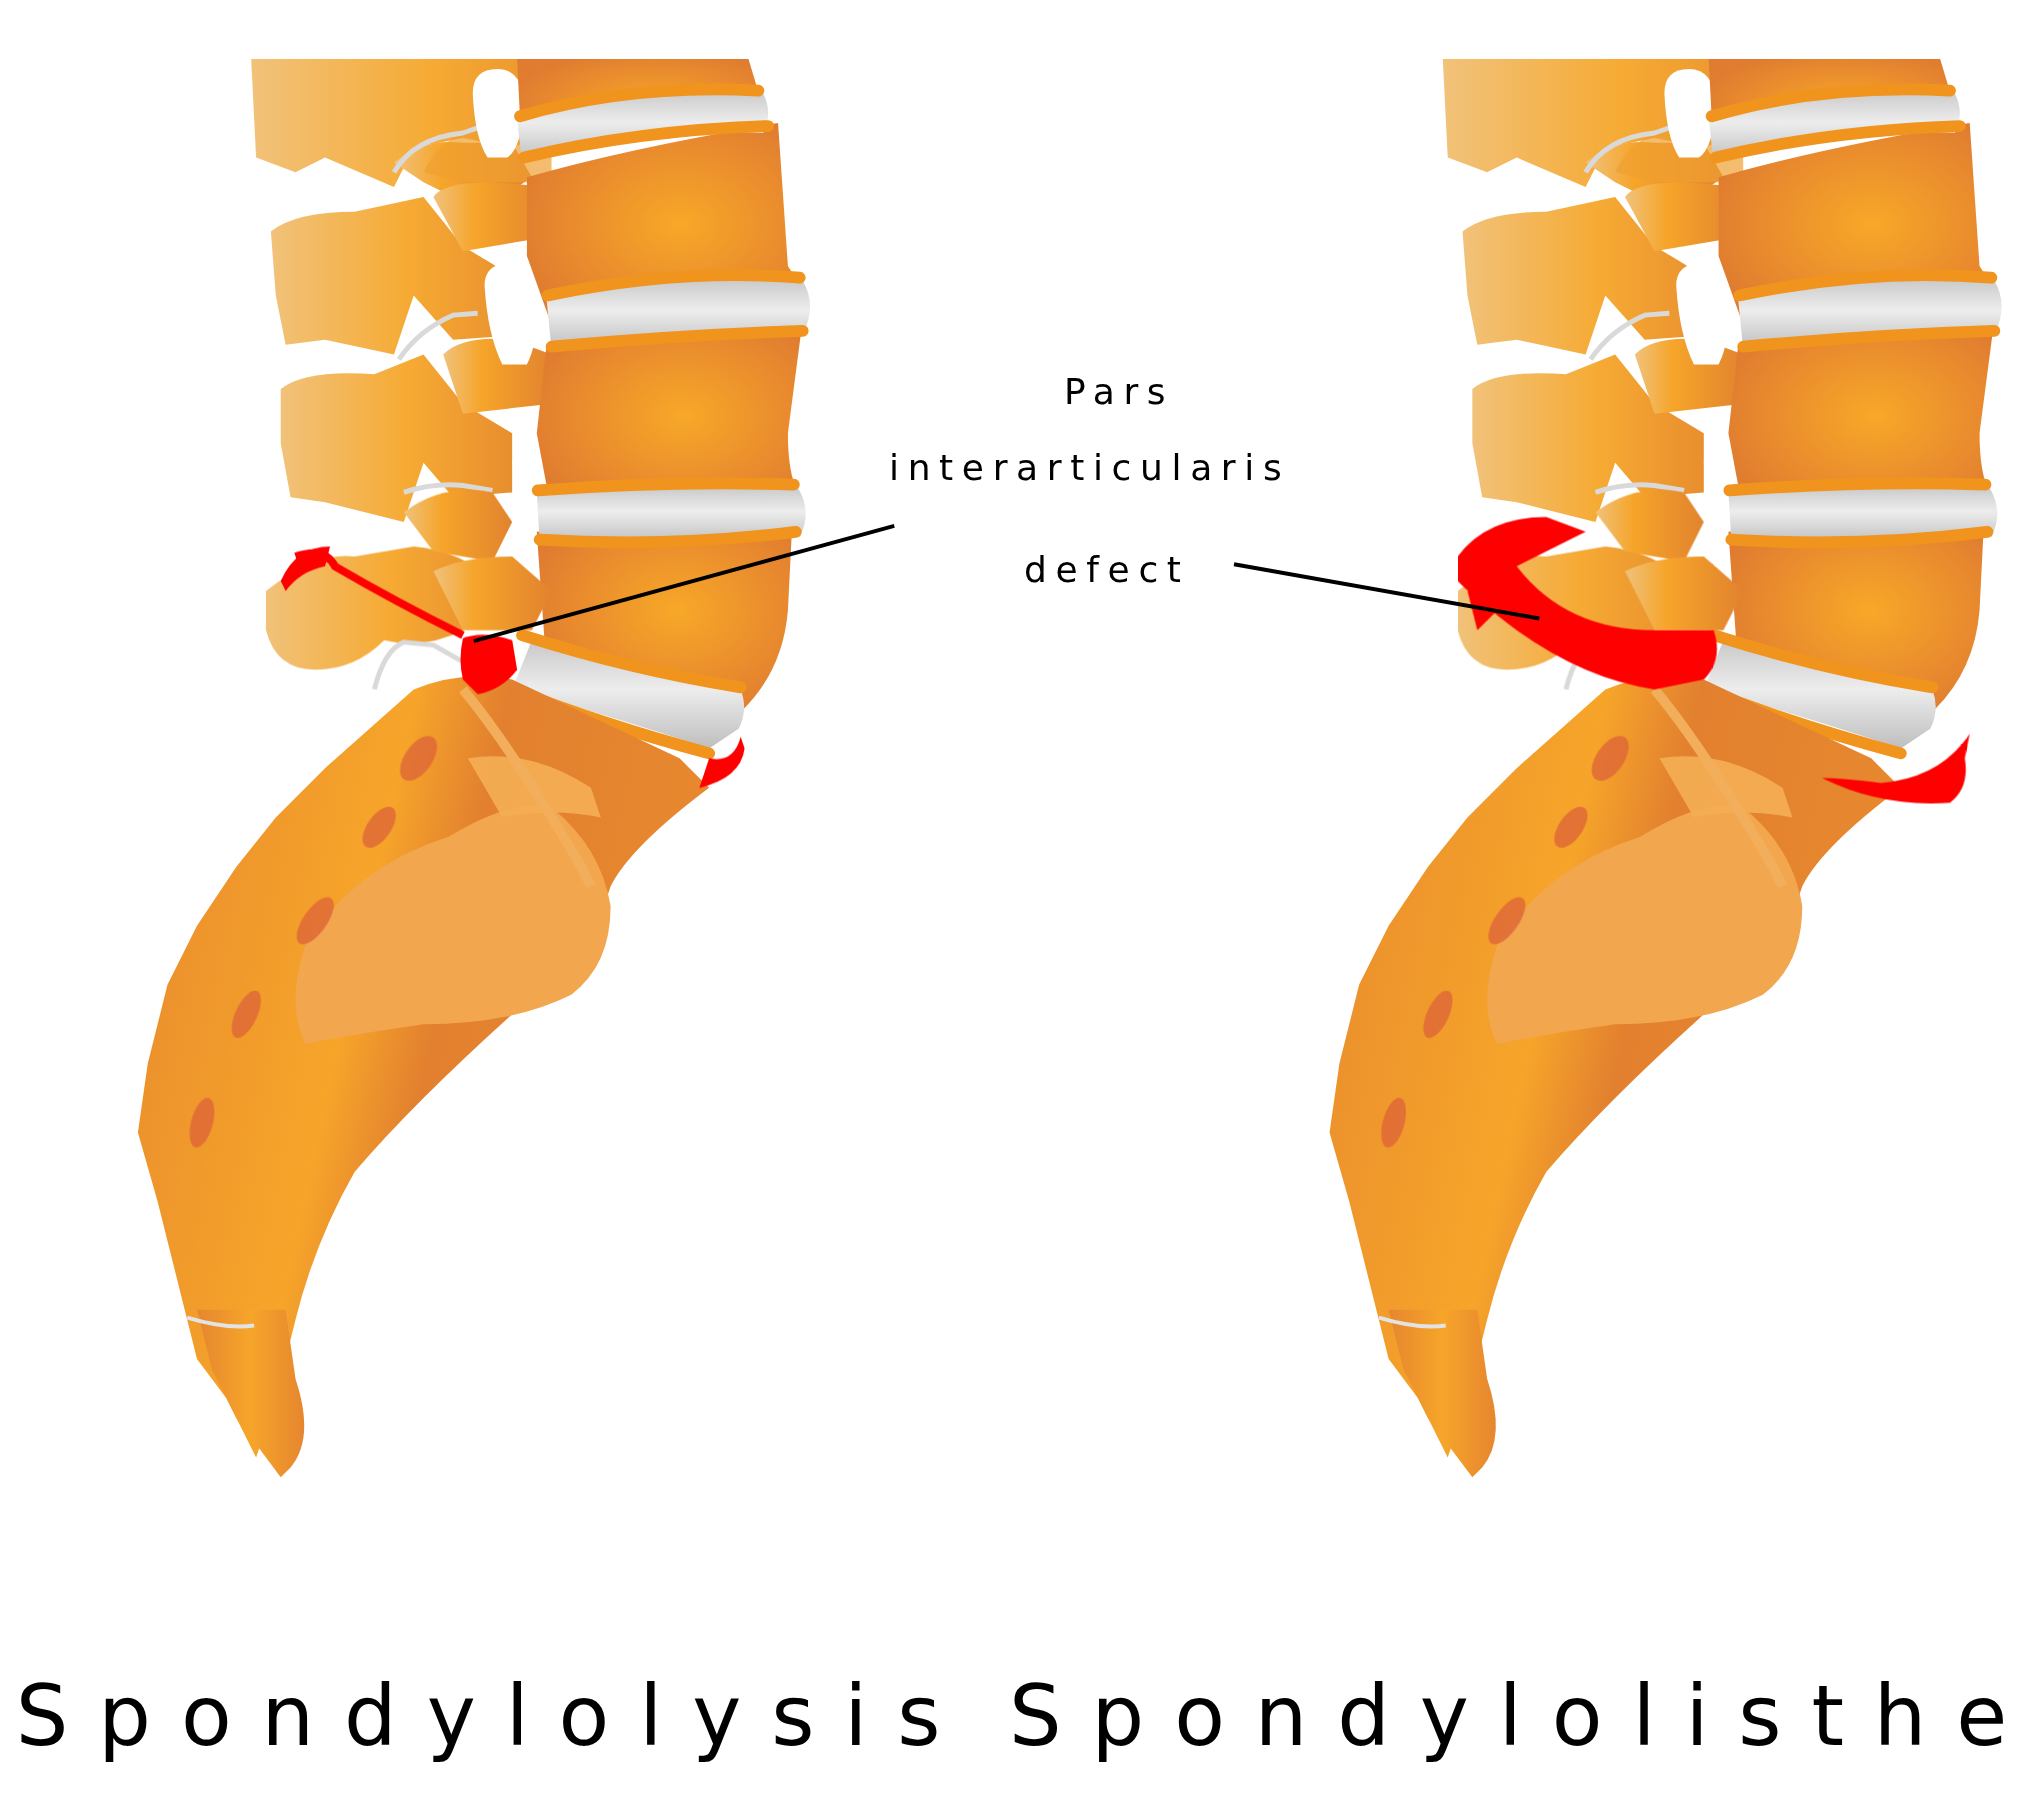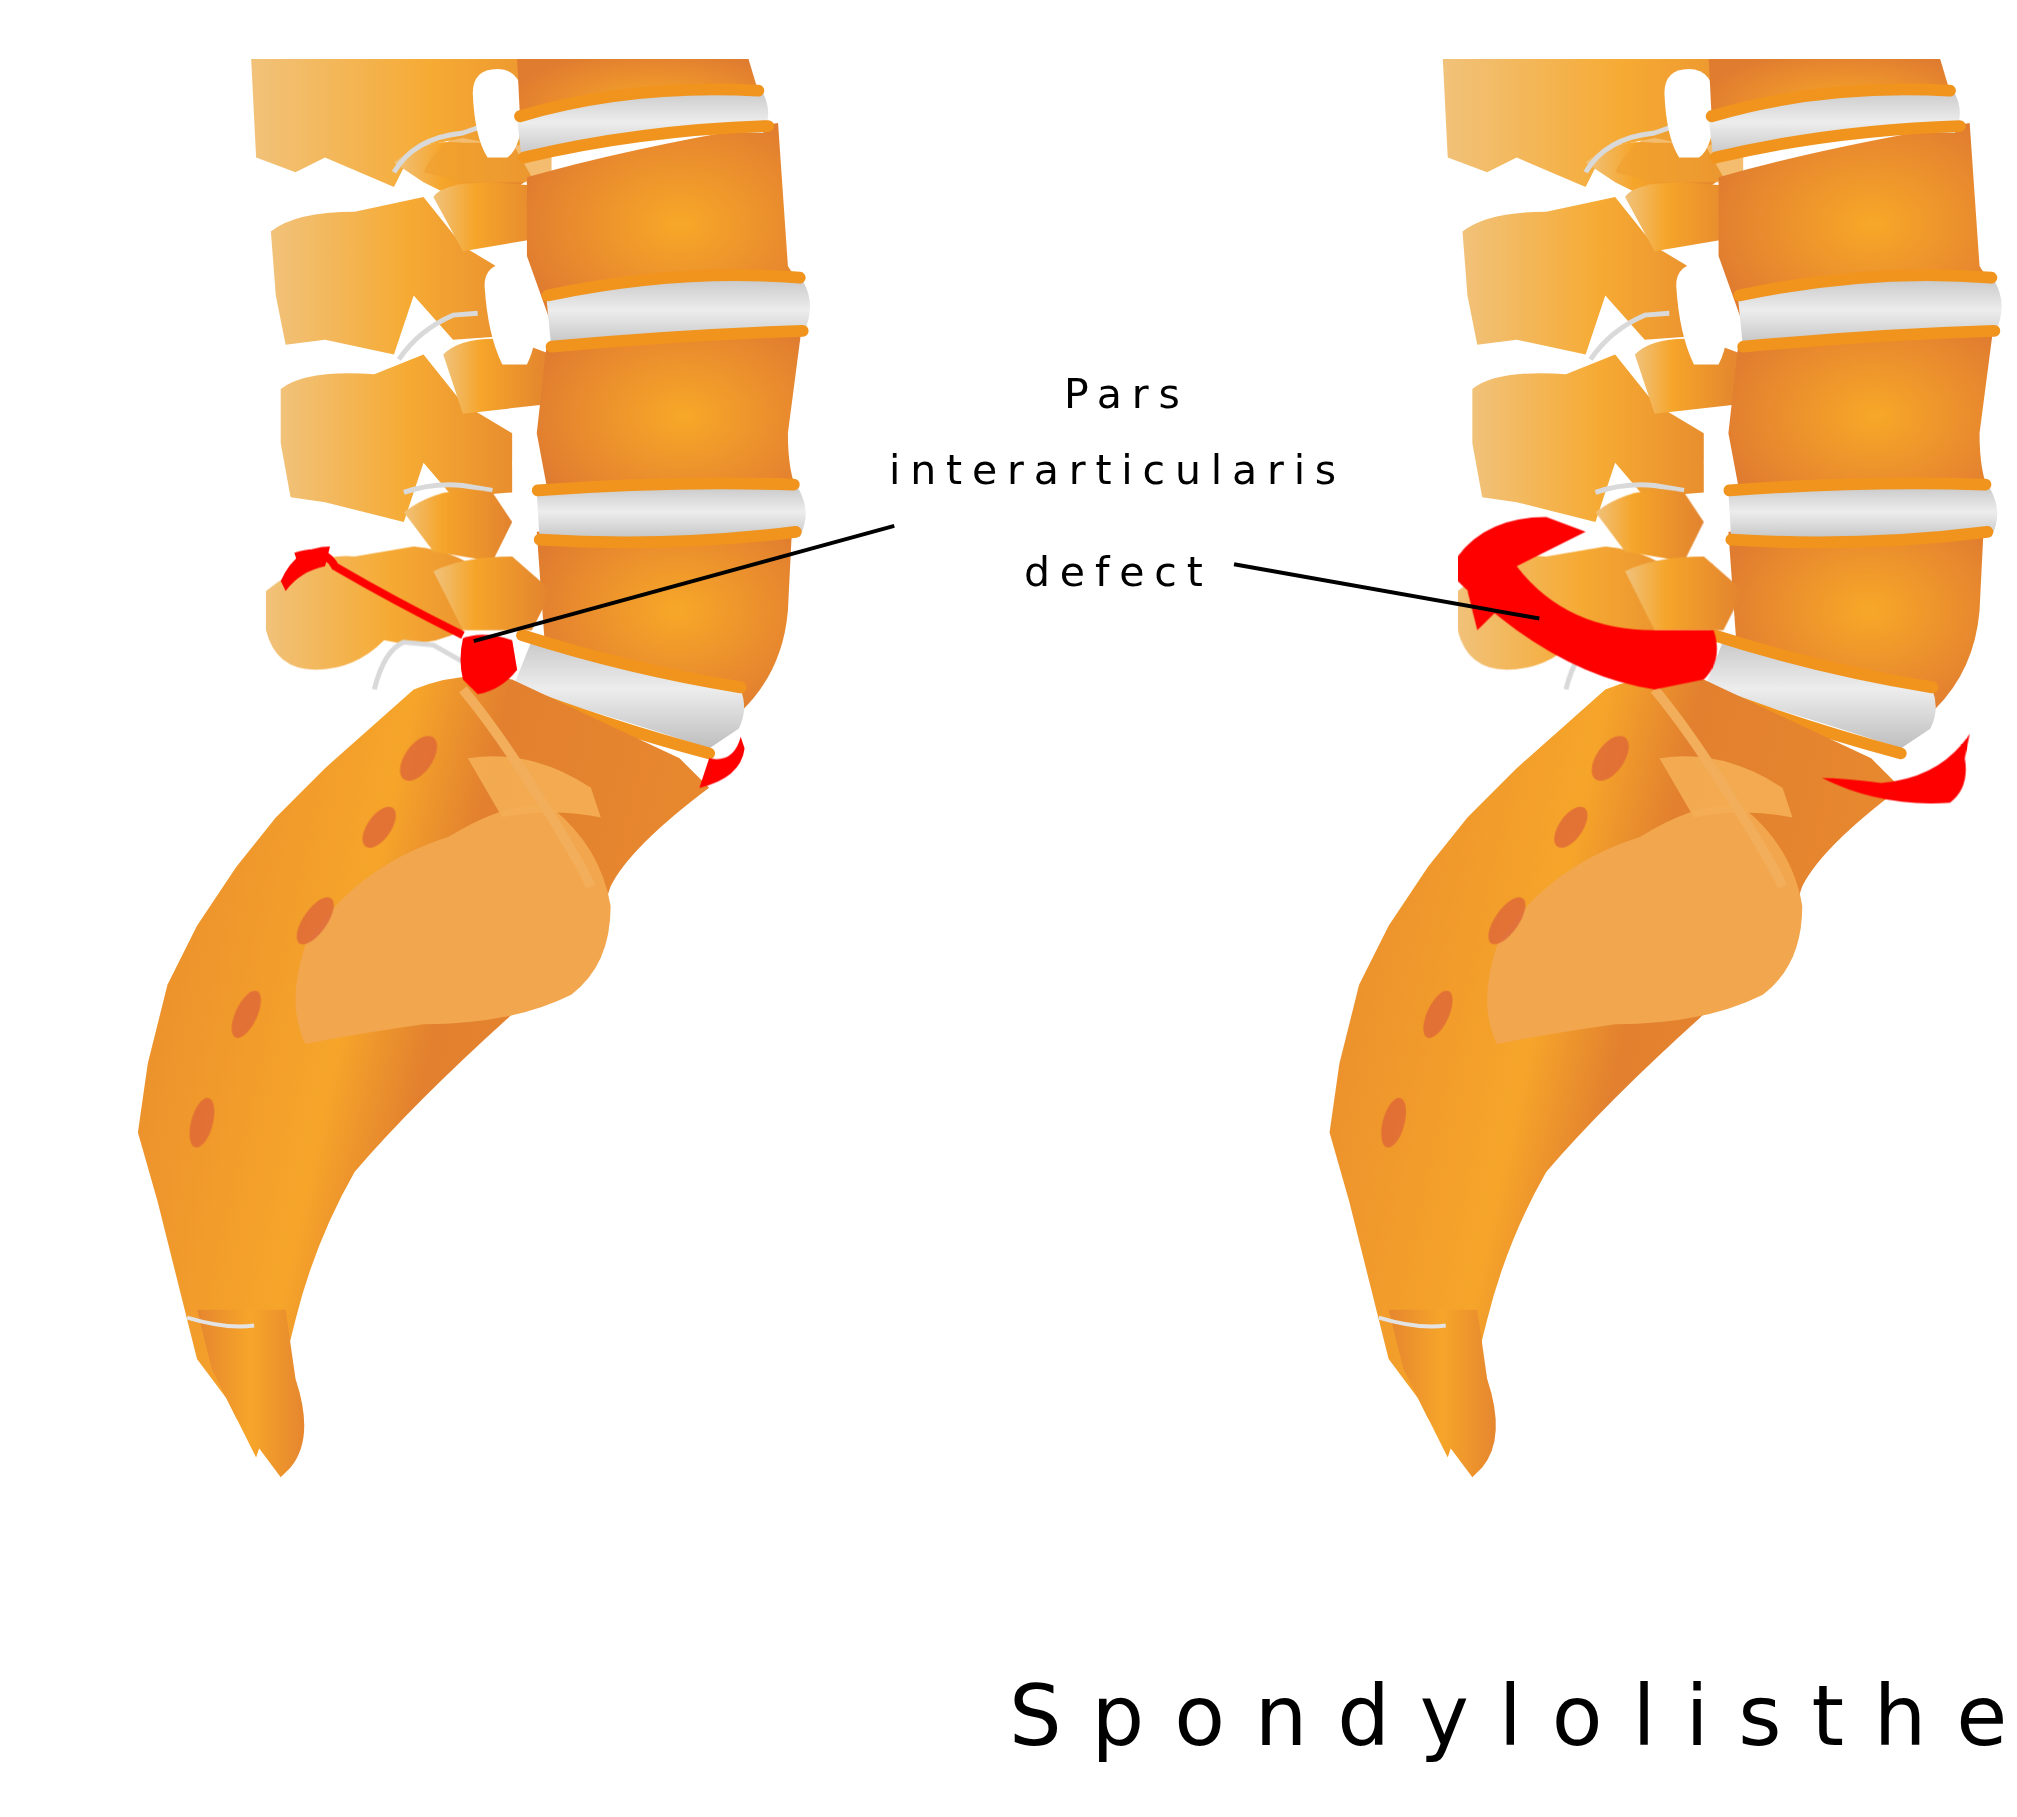--- a/index.html
+++ b/index.html
@@ -5,21 +5,21 @@
   html, body { margin: 0; padding: 0; background: #ffffff; }
   .canvas { position: relative; width: 2017px; height: 1817px; background: #ffffff; overflow: hidden; }
   svg.art { position: absolute; left: 0; top: 0; width: 2017px; height: 1817px; }
   .label {
     position: absolute;
     font-family: "DejaVu Sans", "Liberation Sans", sans-serif;
     color: #000000;
     white-space: nowrap;
     line-height: 1;
   }
-  .callout { font-size: 41px; letter-spacing: 0.24em; text-align: right; }
+  .callout { font-size: 36px; letter-spacing: 0.24em; text-align: right; }
   .title { font-size: 83px; letter-spacing: 0.36em; }
   #callout-l1 { left: 1064px; top: 374px; }
   #callout-l2 { left: 889px;  top: 450px; }
   #callout-l3 { left: 1024px; top: 525px; margin-top: 27px; }
   #title-left  { left: 15.8px;   top: 1675px; }
   #title-right { left: 1009px; top: 1675px; }
 </style>
 </head>
 <body>
 
@@ -146,15 +146,16 @@
     </g>
 
     <line x1="908" y1="534" x2="481" y2="651" stroke="#000000" stroke-width="4"></line>
     <line x1="1253" y1="573" x2="1563" y2="628" stroke="#000000" stroke-width="4"></line>
   </svg>
 
   <div class="label callout" id="callout-l1">Pars</div>
   <div class="label callout" id="callout-l2">interarticularis</div>
   <div class="label callout" id="callout-l3">defect</div>
 
+  <div class="label title" id="title-left">Spondylolysis</div>
   <div class="label title" id="title-right">Spondylolisthesis</div>
 </div>
 
 
 </body></html>

